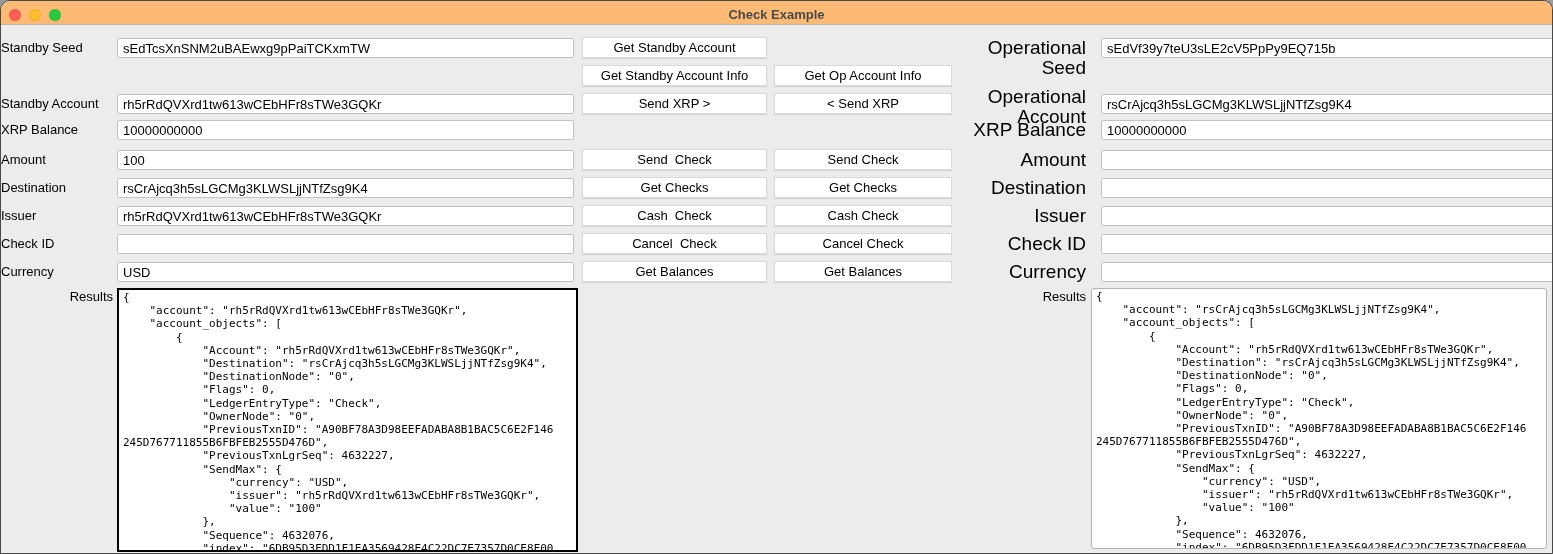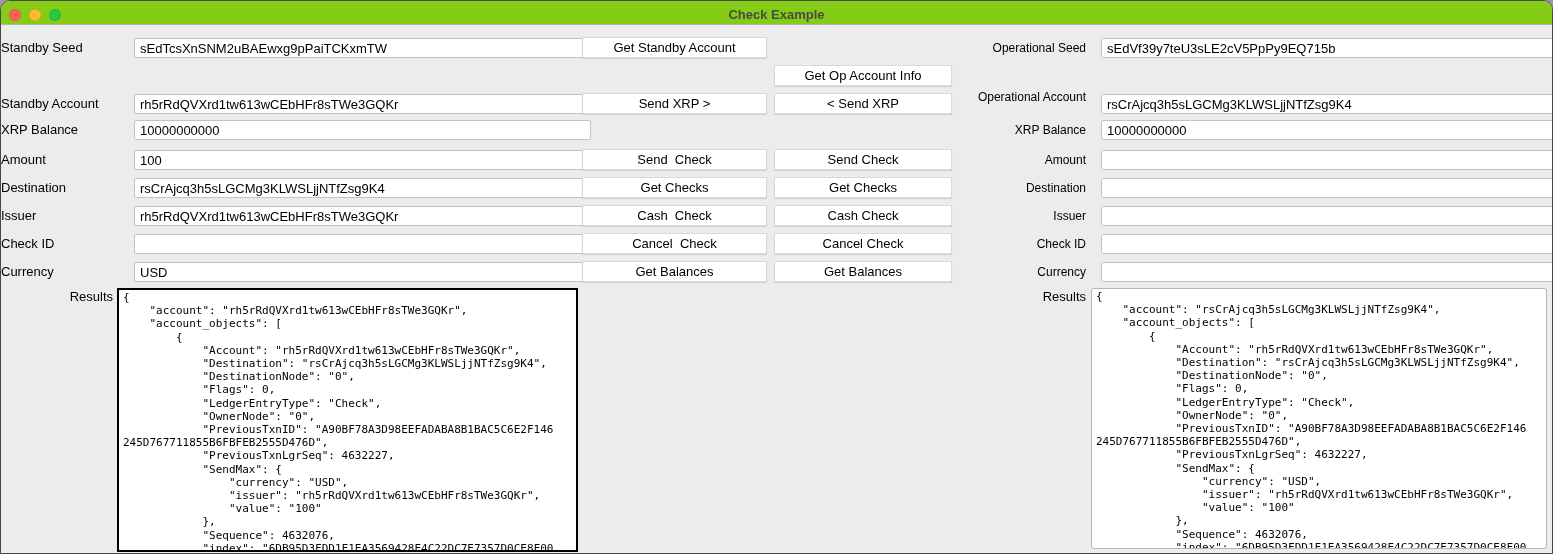--- a/index.html
+++ b/index.html
@@ -8,48 +8,48 @@
 
   #window {
     position: relative; width: 1553px; height: 554px;
     background: #ececec;
     border: 1px solid #484848;
     border-radius: 10px 10px 0 0;
     overflow: hidden;
   }
   #titlebar {
     position: absolute; top: 0; left: 0; right: 0; height: 24px;
-    background: #84cc16;
+    background: #fdba74;
     border-bottom: 1px solid #b4b2b2;
   }
   .tlight {
     position: absolute; top: 8px; width: 12px; height: 12px;
     border-radius: 50%;
     box-shadow: inset 0 0 1px rgba(0,0,0,0.3);
   }
   #titlebar .title {
     position: absolute; left: 0; right: 0; top: 6px;
     text-align: center; font-size: 13px; font-weight: bold; color: #4a4a4a;
   }
 
   .flabel {
     position: absolute; left: 0; width: 112px; height: 20px;
     line-height: 20px; text-align: left; font-size: 13px; color: #000;
   }
   .rlabel {
     position: absolute; left: 945px; width: 140px; height: 20px;
-    line-height: 20px; text-align: right; font-size: 12px; color: #000;
+    line-height: 20px; text-align: right; font-size: 19px; color: #000;
   }
   .field {
     position: absolute; height: 20px;
     background: #fff; border: 1px solid #c3c3c3; border-radius: 2px;
     font-family: "Liberation Sans", "DejaVu Sans", sans-serif;
     font-size: 13px; color: #000; padding: 0 5px; outline: none;
   }
-  .lcol { left: 116px; width: 457px; margin-left: 17px; }
+  .lcol { left: 116px; width: 457px; }
   .rcol { left: 1090px; width: 456px; margin-left: 10px; }
 
   .mbtn {
     position: absolute; height: 21px;
     background: #ffffff; border: 1px solid #d9d9d9; border-radius: 0;
     box-shadow: 0 1px 1px rgba(0,0,0,0.10);
     font-family: "Liberation Sans", "DejaVu Sans", sans-serif;
     font-size: 13px; color: #000; white-space: pre; cursor: pointer;
   }
   .c1 { left: 581px; width: 185px; }
@@ -84,20 +84,21 @@
     <div class="tlight" style="left:48px; background:#28c840;"></div>
     <div class="title">Check Example</div>
   </div>
 
   <label class="flabel" style="top:37px">Standby Seed</label>
   <input class="field lcol" style="top: 37px;" value="sEdTcsXnSNM2uBAEwxg9pPaiTCKxmTW">
   <button class="mbtn c1" style="top:36px">Get Standby Account</button>
   <label class="rlabel" style="top:37px">Operational Seed</label>
   <input class="field rcol" style="top: 37px;" value="sEdVf39y7teU3sLE2cV5PpPy9EQ715b">
 
+  <button class="mbtn c1" style="top:64px">Get Standby Account Info</button>
   <button class="mbtn c2" style="top:64px">Get Op Account Info</button>
 
   <label class="flabel" style="top:93px">Standby Account</label>
   <input class="field lcol" style="top: 93px;" value="rh5rRdQVXrd1tw613wCEbHFr8sTWe3GQKr">
   <button class="mbtn c1" style="top:92px">Send XRP &gt;</button>
   <button class="mbtn c2" style="top:92px">&lt; Send XRP</button>
   <label class="rlabel" style="top:86px">Operational Account</label>
   <input class="field rcol" style="top: 93px;" value="rsCrAjcq3h5sLGCMg3KLWSLjjNTfZsg9K4">
 
   <label class="flabel" style="top:119px">XRP Balance</label>

